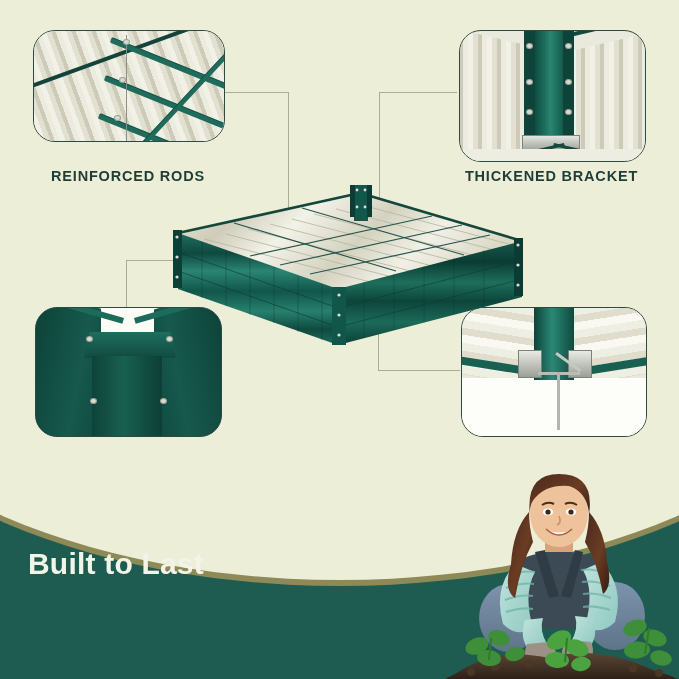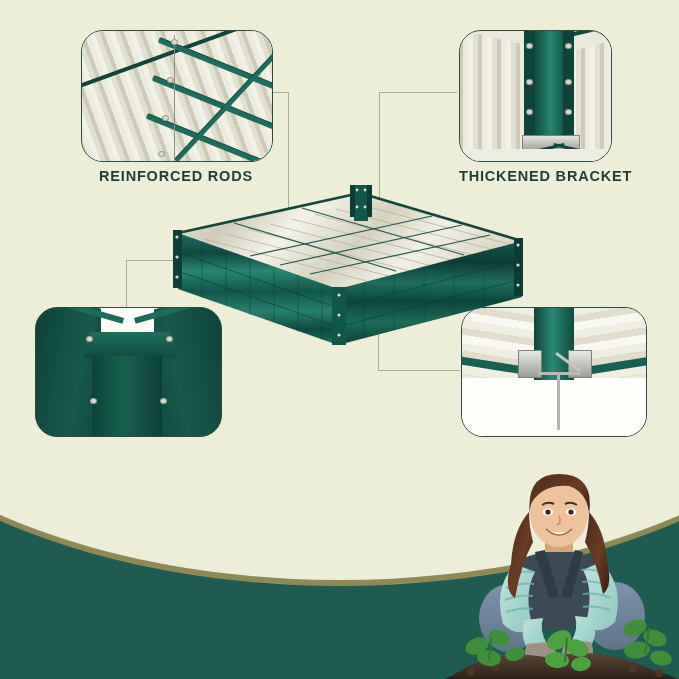--- a/index.html
+++ b/index.html
@@ -79,42 +79,42 @@
 
   <div class="conn" style="left:379px;top:92px;width:1px;height:110px;background:#a9ad98;"></div>
   <div class="conn" style="left:379px;top:92px;width:78px;height:1px;background:#a9ad98;"></div>
 
   <div class="conn" style="left:126px;top:260px;width:78px;height:1px;background:#a9ad98;"></div>
   <div class="conn" style="left:126px;top:260px;width:1px;height:48px;background:#a9ad98;"></div>
 
   <div class="conn" style="left:378px;top:280px;width:1px;height:91px;background:#a9ad98;"></div>
   <div class="conn" style="left:378px;top:370px;width:82px;height:1px;background:#a9ad98;"></div>
 
-  <div class="callout" style="left:33px;top:30px;width:190px;height:130px;margin-left:48px;">
+  <div class="callout" style="left:33px;top:30px;width:190px;height:110px;">
     <div class="frame">
       <div class="corr-light" style="position:absolute;left:-40px;top:-30px;width:280px;height:200px;transform:rotate(-20deg);"></div>
 
       <div style="position:absolute;left:-20px;top:14px;width:250px;height:4px;background:#13443a;transform:rotate(-20deg);"></div>
 
       <div class="rod" style="left:78px;top:6px;width:130px;height:6px;transform:rotate(22deg);transform-origin:0 0;"></div>
       <div class="rod" style="left:72px;top:44px;width:130px;height:6px;transform:rotate(22deg);transform-origin:0 0;"></div>
       <div class="rod" style="left:66px;top:82px;width:130px;height:6px;transform:rotate(22deg);transform-origin:0 0;"></div>
 
       <div class="rod" style="left:92px;top:128px;width:145px;height:5px;transform:rotate(-47deg);transform-origin:0 0;"></div>
 
       <div class="wire" style="left:92px;top:4px;height:126px;"></div>
       <div class="screw" style="left:89px;top:8px;"></div>
       <div class="screw" style="left:85px;top:46px;"></div>
       <div class="screw" style="left:80px;top:84px;"></div>
       <div class="screw" style="left:76px;top:120px;"></div>
     </div>
     <div class="cap" style="top:138px;">REINFORCED RODS</div>
   </div>
 
-  <div class="callout" style="left:459px;top:30px;width:151px;height:130px;">
+  <div class="callout" style="left:459px;top:30px;width:185px;height:130px;">
     <div class="frame">
 
       <div class="corr-light" style="position:absolute;left:-30px;top:8px;width:140px;height:160px;transform:skewY(13deg);"></div>
 
       <div class="corr-light" style="position:absolute;left:92px;top:8px;width:140px;height:160px;transform:skewY(-13deg);"></div>
 
       <div style="position:absolute;left:-10px;top:6px;width:120px;height:3.5px;background:#15493e;transform:rotate(13deg);transform-origin:100% 0;"></div>
       <div style="position:absolute;left:92px;top:6px;width:120px;height:3.5px;background:#15493e;transform:rotate(-13deg);transform-origin:0 0;"></div>
 
       <div class="greenpost" style="position:absolute;left:74px;top:0px;width:30px;height:116px;"></div>
@@ -306,20 +306,21 @@
           <circle cx="215" cy="5" r="1.4"></circle>
         <circle cx="207" cy="22" r="1.4"></circle>
           <circle cx="215" cy="22" r="1.4"></circle>
       </g>
     </svg>
   </div>
 
   <div id="banner">
     <div class="cream"></div>
 
+    <div id="headline">Built to Last</div>
   </div>
 
   <div id="gardener">
     <svg width="242" height="211" viewBox="0 0 242 211">
       <defs>
         <linearGradient id="hair" x1="0" y1="0" x2="1" y2="1">
           <stop offset="0%" stop-color="#4a2a1c"></stop>
           <stop offset="55%" stop-color="#6b3c23"></stop>
           <stop offset="100%" stop-color="#351d12"></stop>
         </linearGradient>

